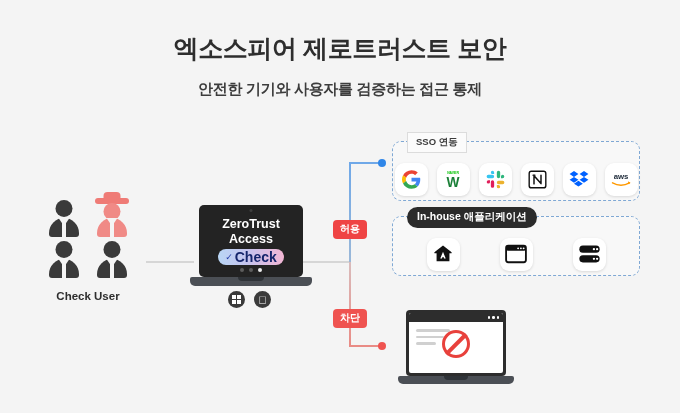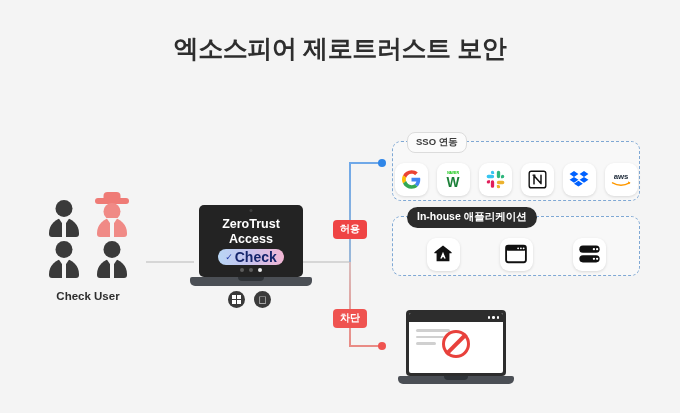--- a/index.html
+++ b/index.html
@@ -171,21 +171,21 @@
   .panel-inhouse { left: 392px; top: 216px; width: 248px; height: 60px; }
   .panel-head {
     position: absolute; top: -10px; left: 14px; display: flex; align-items: center; gap: 6px;
   }
   .pill-dark {
     background: #2b2b2b; color: #fff; font-size: 10.5px; font-weight: bold;
     padding: 3px 10px 4px; border-radius: 11px; white-space: nowrap;
   }
   .tag-light {
     background: #fbfbfb; color: #3b3b3b; font-size: 9.5px; font-weight: bold;
-    padding: 3px 8px; border-radius: 8px; border: 1px solid #dcdcdc; white-space: nowrap;
+    padding: 3px 8px; border-radius: 0; border: 1px solid #dcdcdc; white-space: nowrap;
   }
   .icon-row {
     position: absolute; left: 0; top: 14px; width: 100%; height: 46px;
     display: flex; align-items: center; justify-content: center; gap: 9px;
   }
   .icon-row.inh { gap: 40px; }
   .app-ic {
     width: 33px; height: 33px; border-radius: 9px; background: #fff;
     box-shadow: 0 1px 3px rgba(0,0,0,0.13);
     display: flex; align-items: center; justify-content: center;
@@ -225,20 +225,21 @@
     position: absolute; left: 50%; top: 66px; transform: translateX(-50%);
     width: 24px; height: 3.5px; background: #2f3338; border-radius: 0 0 4px 4px;
   }
 </style>
 </head>
 <body>
 
 <div id="stage">
 
   <div class="title">엑소스피어 제로트러스트 보안</div>
+  <div class="subtitle">안전한 기기와 사용자를 검증하는 접근 통제</div>
 
   <div class="users-block">
     <div class="users-grid">
       <div class="person">
         <div class="p-head"></div>
         <div class="p-body"></div>
         <div class="p-collar"></div>
         <div class="p-tie"></div>
       </div>
       <div class="person hacker">

